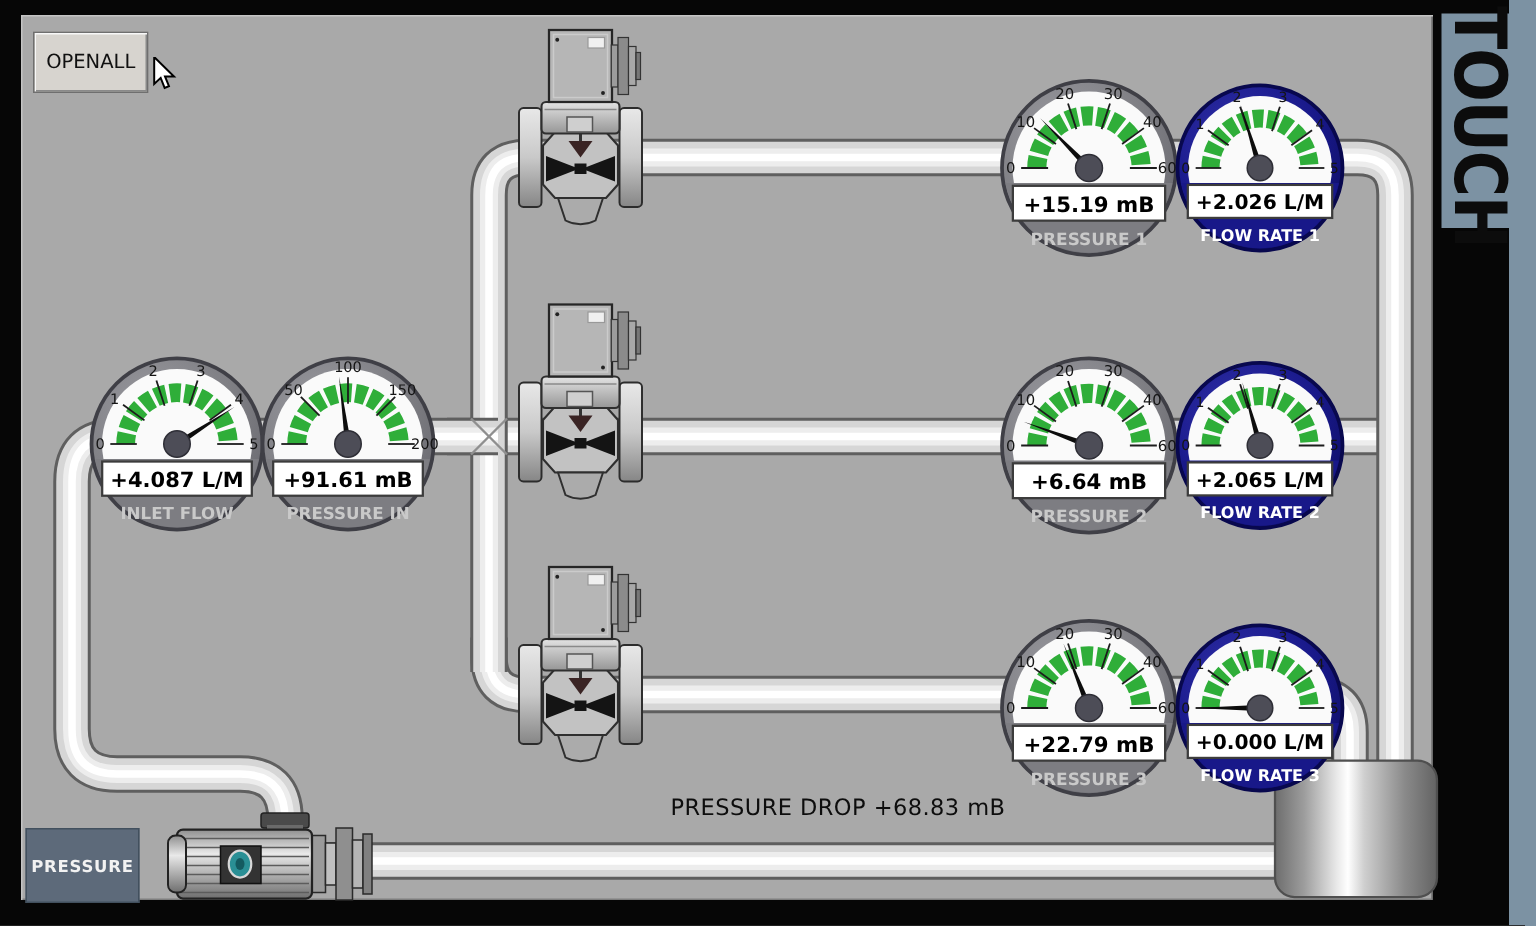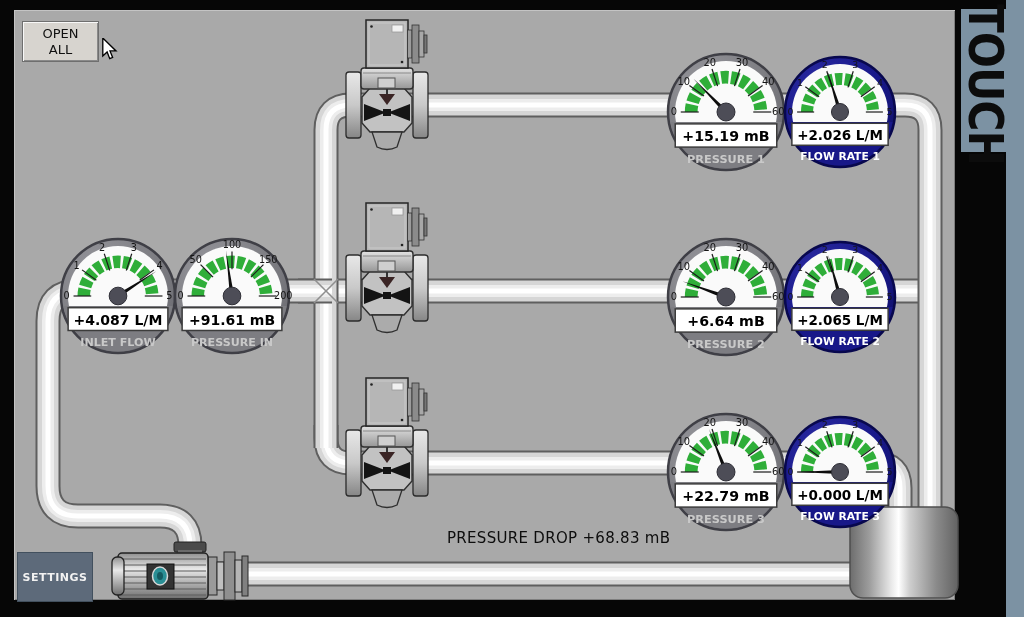--- a/index.html
+++ b/index.html
@@ -10,21 +10,21 @@
   #overlay{position:absolute;left:0;top:0;width:1024px;height:617px;}
   .pipeO{fill:none;stroke:#5f5f5f;stroke-width:25px;}
   .pipeB{fill:none;stroke:#d6d6d6;stroke-width:21px;}
   .pipeM{fill:none;stroke:#ededed;stroke-width:12px;}
   .pipeS{fill:none;stroke:#ffffff;stroke-width:5px;}
   .gauge{position:absolute;}
   .gauge svg text{font-family:"DejaVu Sans","Liberation Sans",sans-serif;}
   .drop-label{position:absolute;font-size:15px;color:#0d0d0d;letter-spacing:.3px;white-space:nowrap;}
   #open-all-btn{position:absolute;left:22px;top:21px;width:75px;height:39px;background:#d7d4cf;
     border:1px solid #6f6f6f;box-shadow:inset 1px 1px 0 #f8f8f8, inset -1px -1px 0 #8a8a8a;
-    display:flex;flex-direction:column;align-items:center;justify-content:center;
+    display:flex;flex-direction:row;align-items:center;justify-content:center;
     font-size:13px;color:#101010;line-height:16px;cursor:default;}
   #settings-btn{position:absolute;left:17px;top:552px;width:74px;height:48px;background:#5d6a7a;
     border:1px solid #42505e;display:flex;align-items:center;justify-content:center;
     font-size:11px;font-weight:bold;color:#f2f2f2;letter-spacing:.5px;}
   #touch-block{position:absolute;left:961px;top:9px;width:63px;height:143px;background:#7c92a3;}
   #right-strip{position:absolute;left:1006px;top:0;width:18px;height:617px;background:#7c92a3;}
   #touch-text{position:absolute;left:1014px;top:4px;transform-origin:0 0;
     transform:rotate(90deg) scaleX(0.88);font-size:48px;font-weight:bold;color:#0c0c0c;
     letter-spacing:-1px;white-space:nowrap;}
   #cursor{position:absolute;left:101px;top:38px;}
@@ -419,21 +419,21 @@
         <text x="58" y="106.4" text-anchor="middle" font-size="10.7" font-weight="600" fill="#ffffff">FLOW RATE 3</text>
       </svg></div>
 
   <div class="drop-label" style="left:447px;top:529px;">PRESSURE DROP +68.83 mB</div>
 
   <div id="open-all-btn">
     <span>OPEN</span>
     <span>ALL</span>
   </div>
   <div id="settings-btn">
-    <span>SETTINGS</span>
+    <span>PRESSURE</span>
   </div>
 
   <div id="right-strip"></div>
   <div id="touch-block"></div>
   <div id="touch-text">TOUCH</div>
 
   <svg id="cursor" width="18" height="24" viewBox="0 0 14 20">
     <polygon points="1,0 1,15 4.6,11.6 6.8,17.2 9.2,16.2 7,10.8 12,10.8" fill="#ffffff" stroke="#000000" stroke-width="1.1"></polygon>
   </svg>
 </div>

